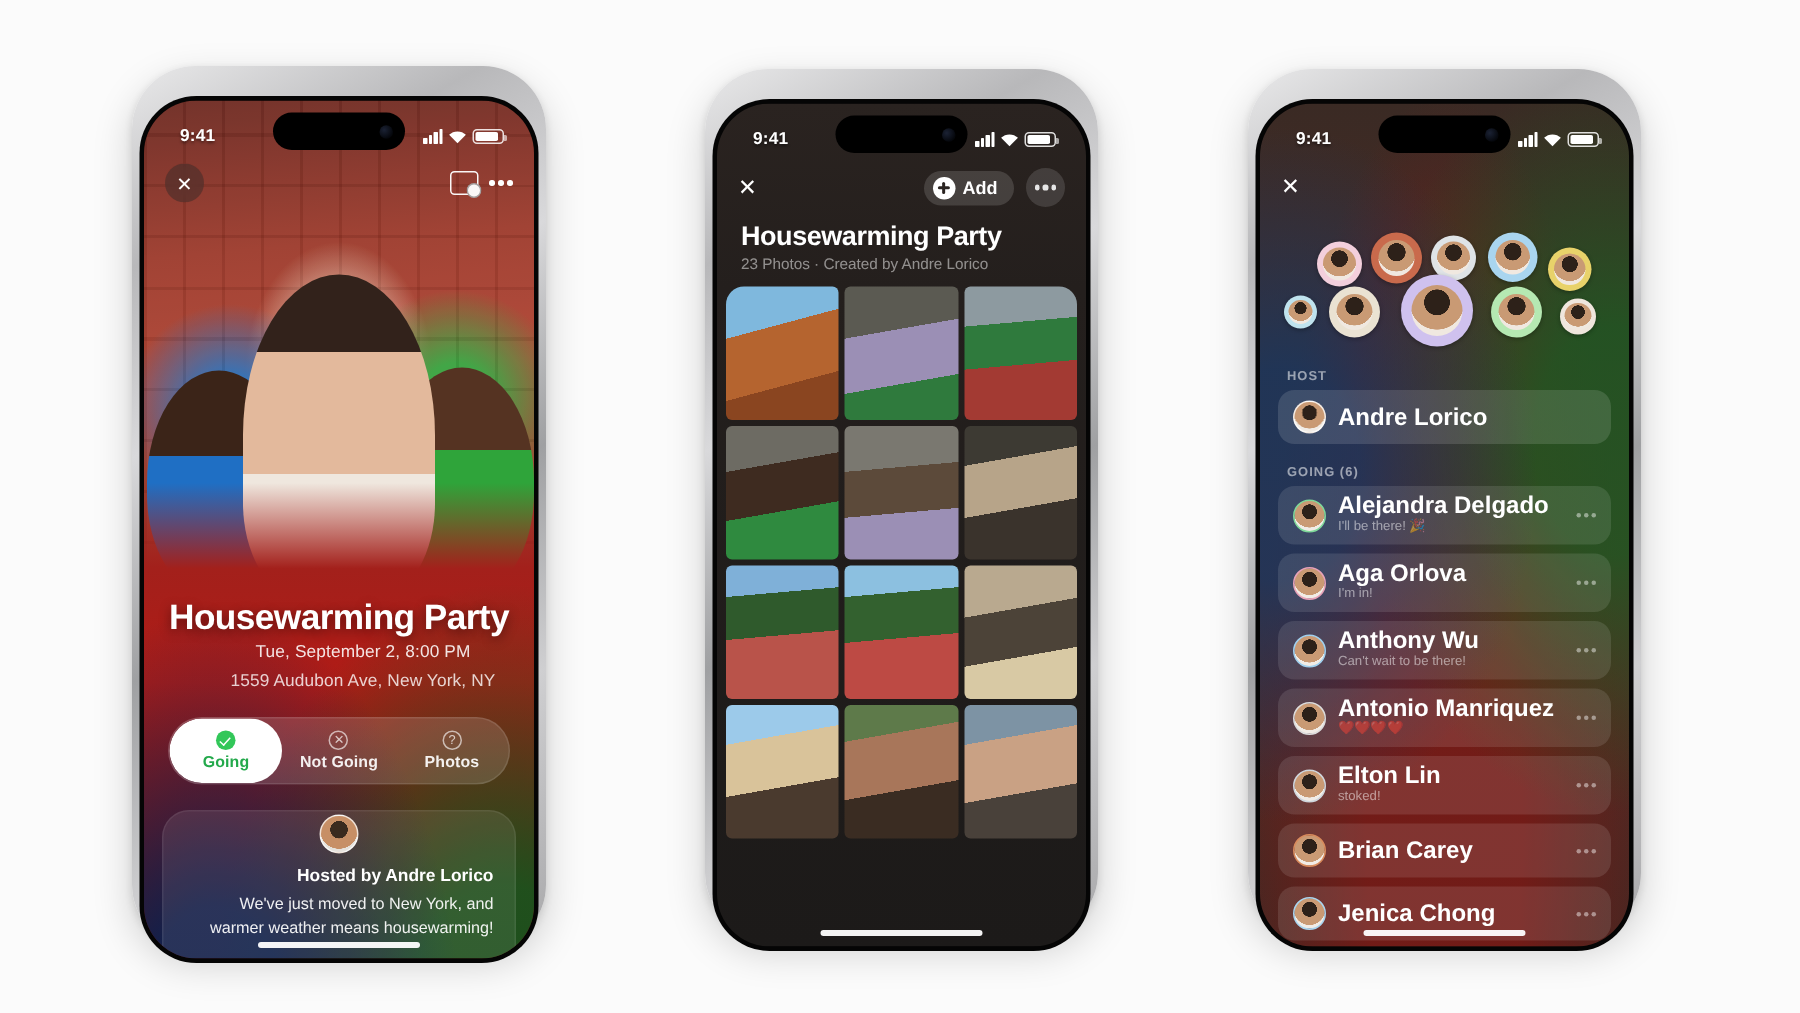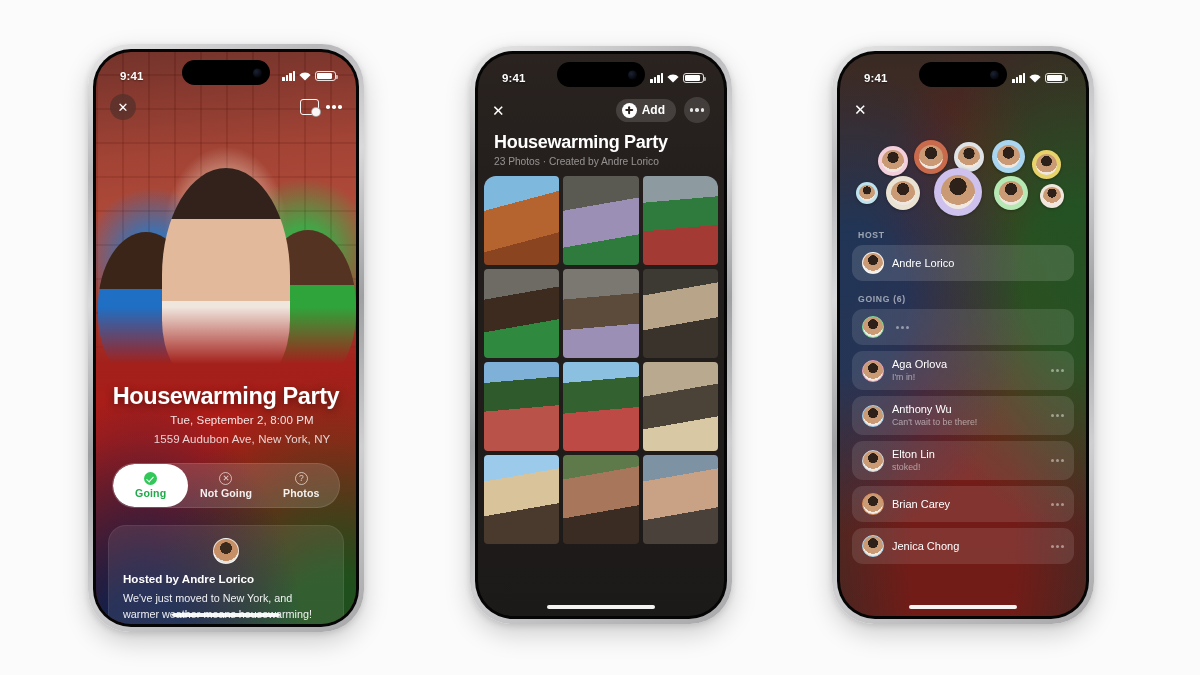--- a/index.html
+++ b/index.html
@@ -21,20 +21,21 @@
     border-radius: 42px;
     padding: 5px;
     background: linear-gradient(150deg,#e9e9ea 0%,#b8b8ba 18%,#d9d9db 35%,#9fa0a2 55%,#cfcfd1 75%,#a8a8aa 100%);
     box-shadow: 0 10px 26px rgba(0,0,0,0.18), 0 2px 6px rgba(0,0,0,0.12);
   }
   .bezel {
     width: 100%; height: 100%;
     border-radius: 38px;
     background: #050505;
     padding: 3px;
+    margin-top: 15px;
   }
   .screen {
     position: relative;
     width: 100%; height: 100%;
     border-radius: 35px;
     overflow: hidden;
     background: #000;
   }
 
   
@@ -193,22 +194,22 @@
   }
   .rsvp-lbl { font-size: 10.6px; font-weight: bold; letter-spacing:.1px;text-align:center; }
   .rsvp-opt.sel .rsvp-lbl { color:#23a94b; }
 
   .host-card {
     position:absolute; top: 218px; left: 12px; right: 12px; bottom: 0;
     border-radius: 18px 18px 0 0;
     background: rgba(255,255,255,.09);
     border: 1px solid rgba(255,255,255,.07);
     border-bottom: none;
-    padding: 12px 14px 0;
-    text-align:left;
+    padding: 2px 14px 0;
+    text-align:right;
   }
   .host-av {
     width: 26px;height:26px;border-radius:50%;margin: 0 auto 8px;
     background: radial-gradient(circle at 50% 38%, #3a2a1e 0 30%, #c78f66 31% 66%, #e6e2dc 67% 100%);
     border: 1.6px solid rgba(255,255,255,.75);
   }
   .host-name { color:#fff; font-size: 11.6px; font-weight:bold; margin-bottom: 6px; }
   .host-desc {
     color: rgba(255,255,255,.92); font-size: 10.8px; line-height: 15.5px;
   }
@@ -304,21 +305,21 @@
     display:flex; align-items:center; gap: 8px;
     padding: 7px 10px; min-height: 36px;
   }
   .row.host-row { background: rgba(255,255,255,.13); margin-bottom: 0; }
   .row-av {
     width: 22px;height:22px;border-radius:50%;flex:none;
     background: radial-gradient(circle at 50% 36%, #2d2119 0 30%, #c99a74 31% 64%, #f1ece6 65% 100%);
     border: 1.6px solid rgba(255,255,255,.8);
   }
   .row-txt { flex:1; min-width:0; }
-  .row-name { color:#fff; font-size: 11px; line-height: 13px; }
+  .row-name { color:#fff; font-size: 16px; line-height: 13px; font-weight: bold; }
   .row-note { color: rgba(255,255,255,.5); font-size: 8.8px; line-height: 11px; margin-top:1px;
               white-space:nowrap; overflow:hidden; text-overflow:ellipsis; }
   .row-more { display:flex; gap:2.2px; align-items:center; flex:none; padding-left:4px; }
   .row-more i{width:3px;height:3px;border-radius:50%;background:rgba(255,255,255,.45);display:block;}
   .gap-sp { height: 13px; }
 </style>
 </head>
 <body>
 
 <div class="stage">
@@ -522,20 +523,24 @@
             <div class="row-av"></div>
             <div class="row-txt">
               <div class="row-name">Andre Lorico</div>
             </div>
           </div>
           <div class="gap-sp"></div>
           <div class="sec-lbl">GOING (6)</div>
           <div id="guest-rows">
               <div class="row">
                 <div class="row-av" style="border-color: rgb(127, 216, 154);"></div>
+                <div class="row-txt">
+                  <div class="row-name">Alejandra Delgado</div>
+                  <div class="row-note">I'll be there! 🎉</div>
+                </div>
                 <div class="row-more">
                   <i></i>
                   <i></i>
                   <i></i>
                 </div>
               </div>
               <div class="row">
                 <div class="row-av" style="border-color: rgb(232, 162, 184);"></div>
                 <div class="row-txt">
                   <div class="row-name">Aga Orlova</div>
@@ -553,20 +558,32 @@
                   <div class="row-name">Anthony Wu</div>
                   <div class="row-note">Can't wait to be there!</div>
                 </div>
                 <div class="row-more">
                   <i></i>
                   <i></i>
                   <i></i>
                 </div>
               </div>
               <div class="row">
+                <div class="row-av" style="border-color: rgb(220, 220, 220);"></div>
+                <div class="row-txt">
+                  <div class="row-name">Antonio Manriquez</div>
+                  <div class="row-note">❤️❤️❤️❤️</div>
+                </div>
+                <div class="row-more">
+                  <i></i>
+                  <i></i>
+                  <i></i>
+                </div>
+              </div>
+              <div class="row">
                 <div class="row-av" style="border-color: rgb(207, 214, 221);"></div>
                 <div class="row-txt">
                   <div class="row-name">Elton Lin</div>
                   <div class="row-note">stoked!</div>
                 </div>
                 <div class="row-more">
                   <i></i>
                   <i></i>
                   <i></i>
                 </div>

